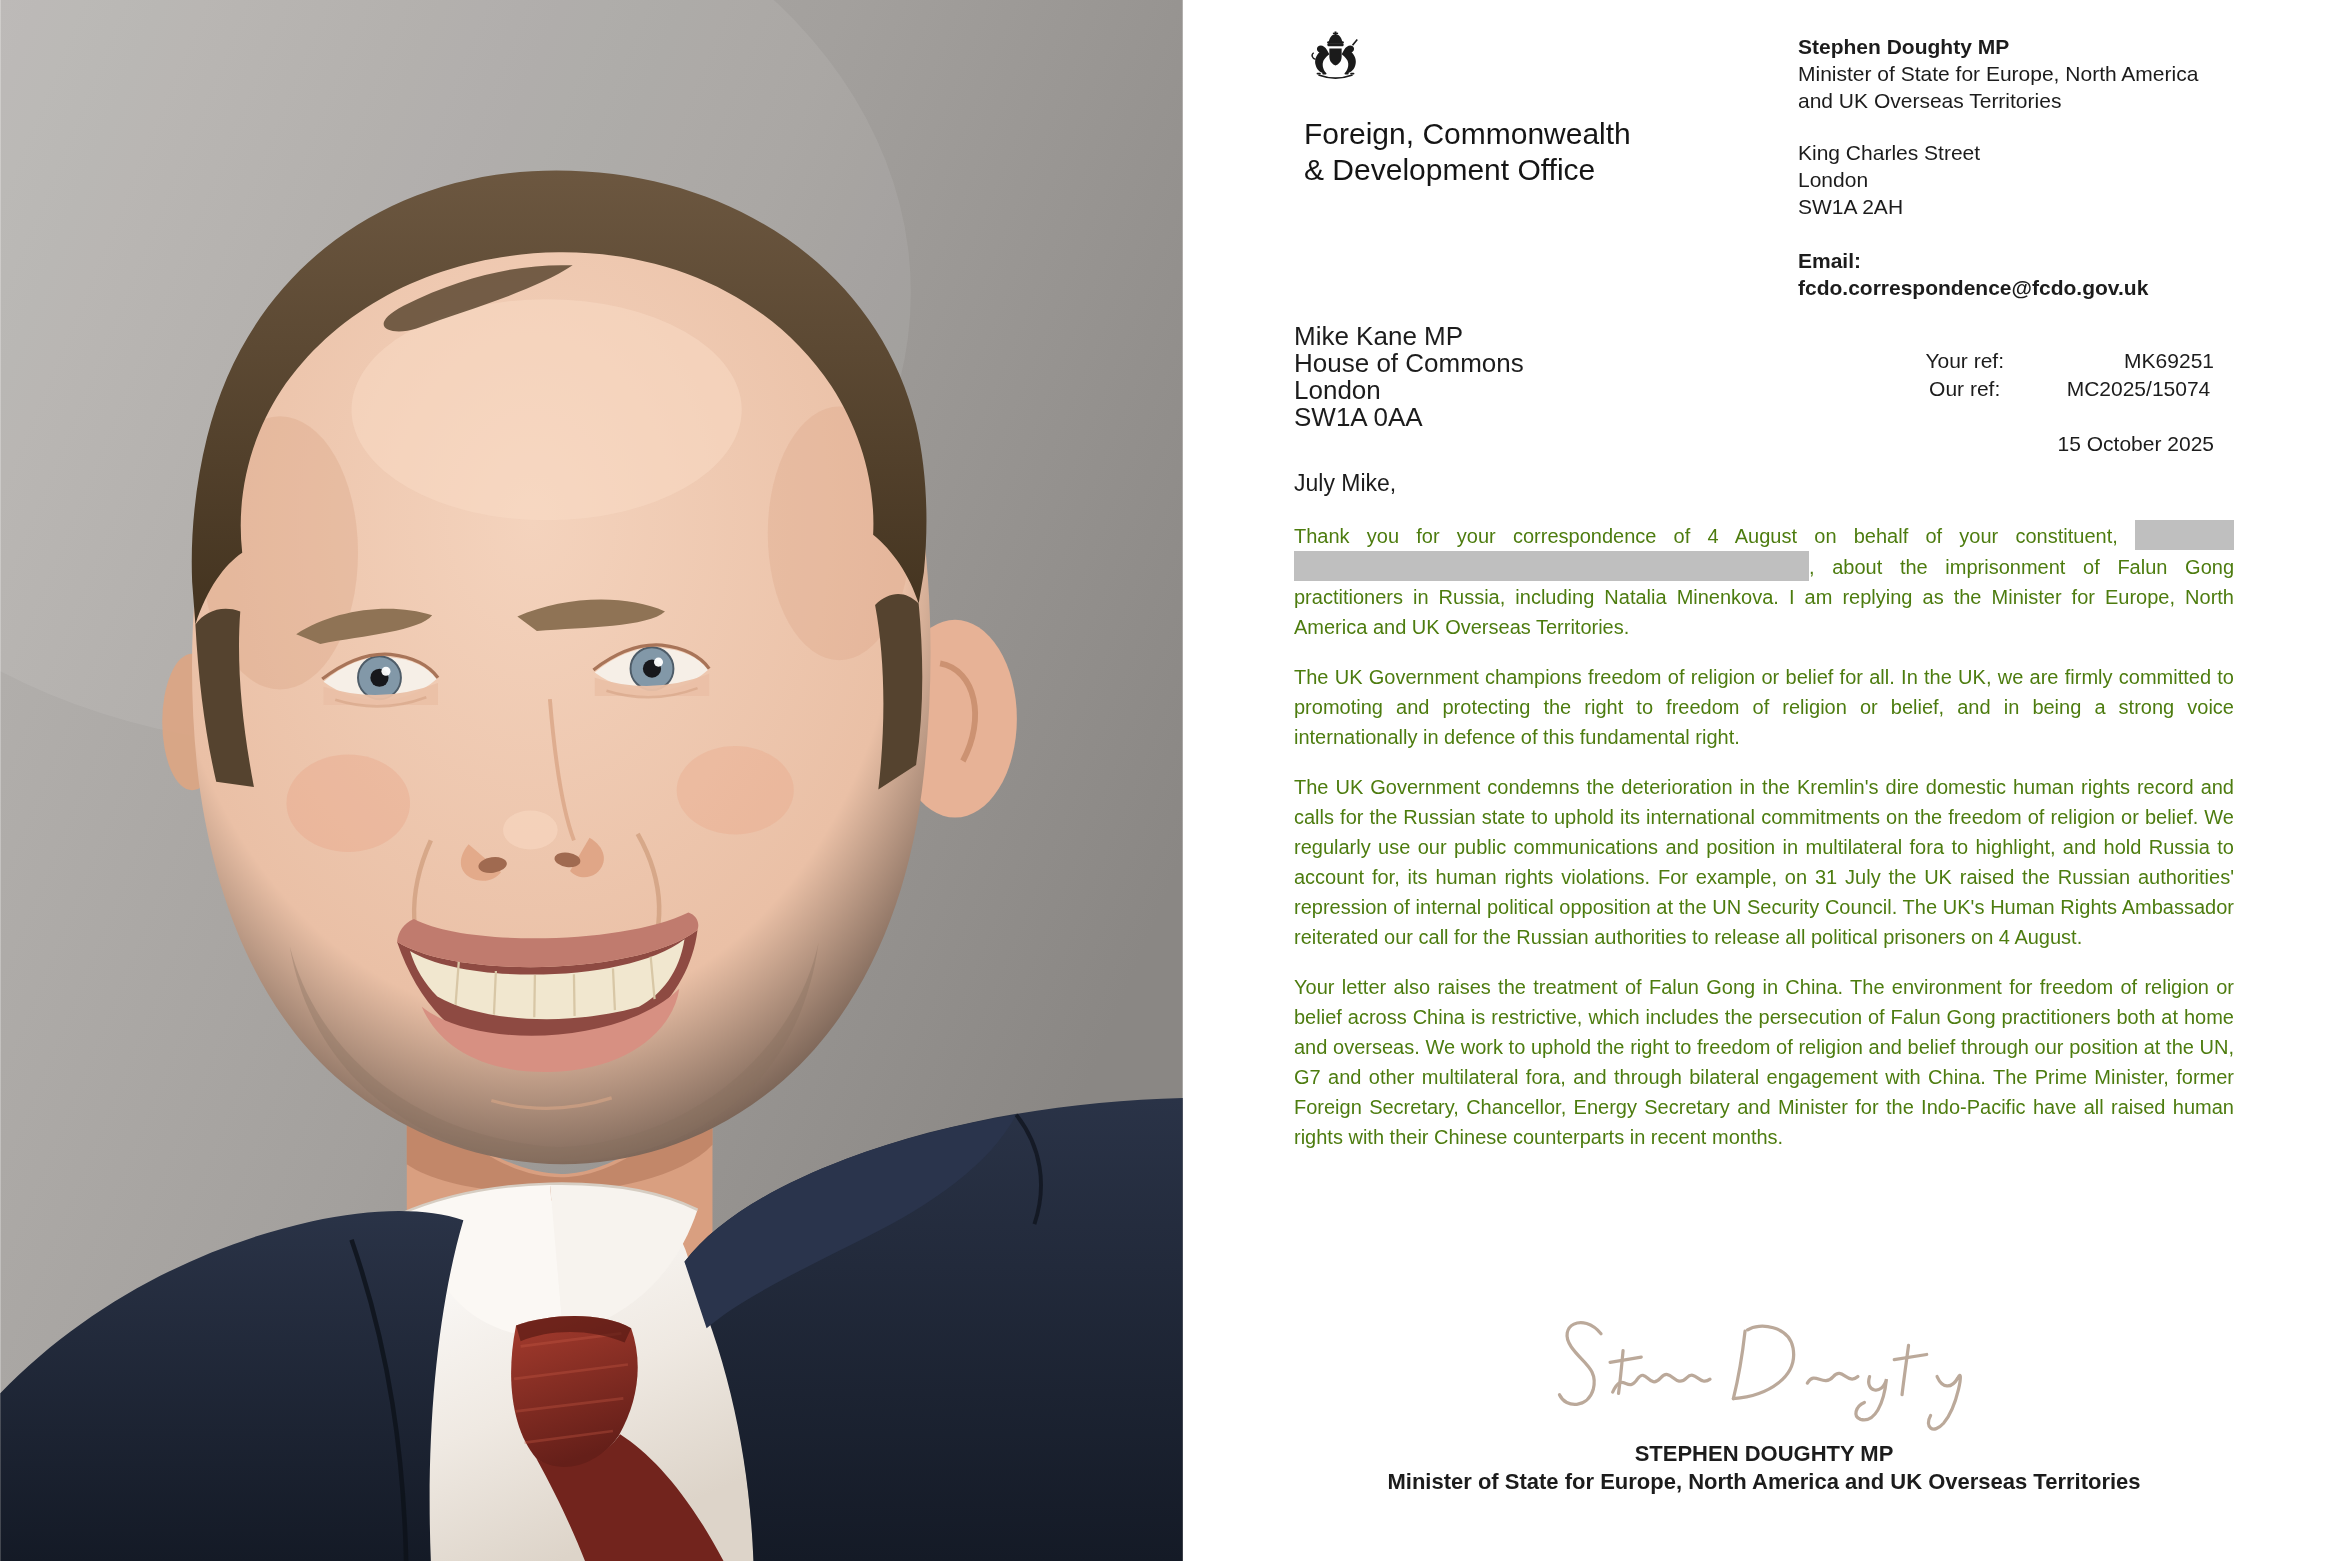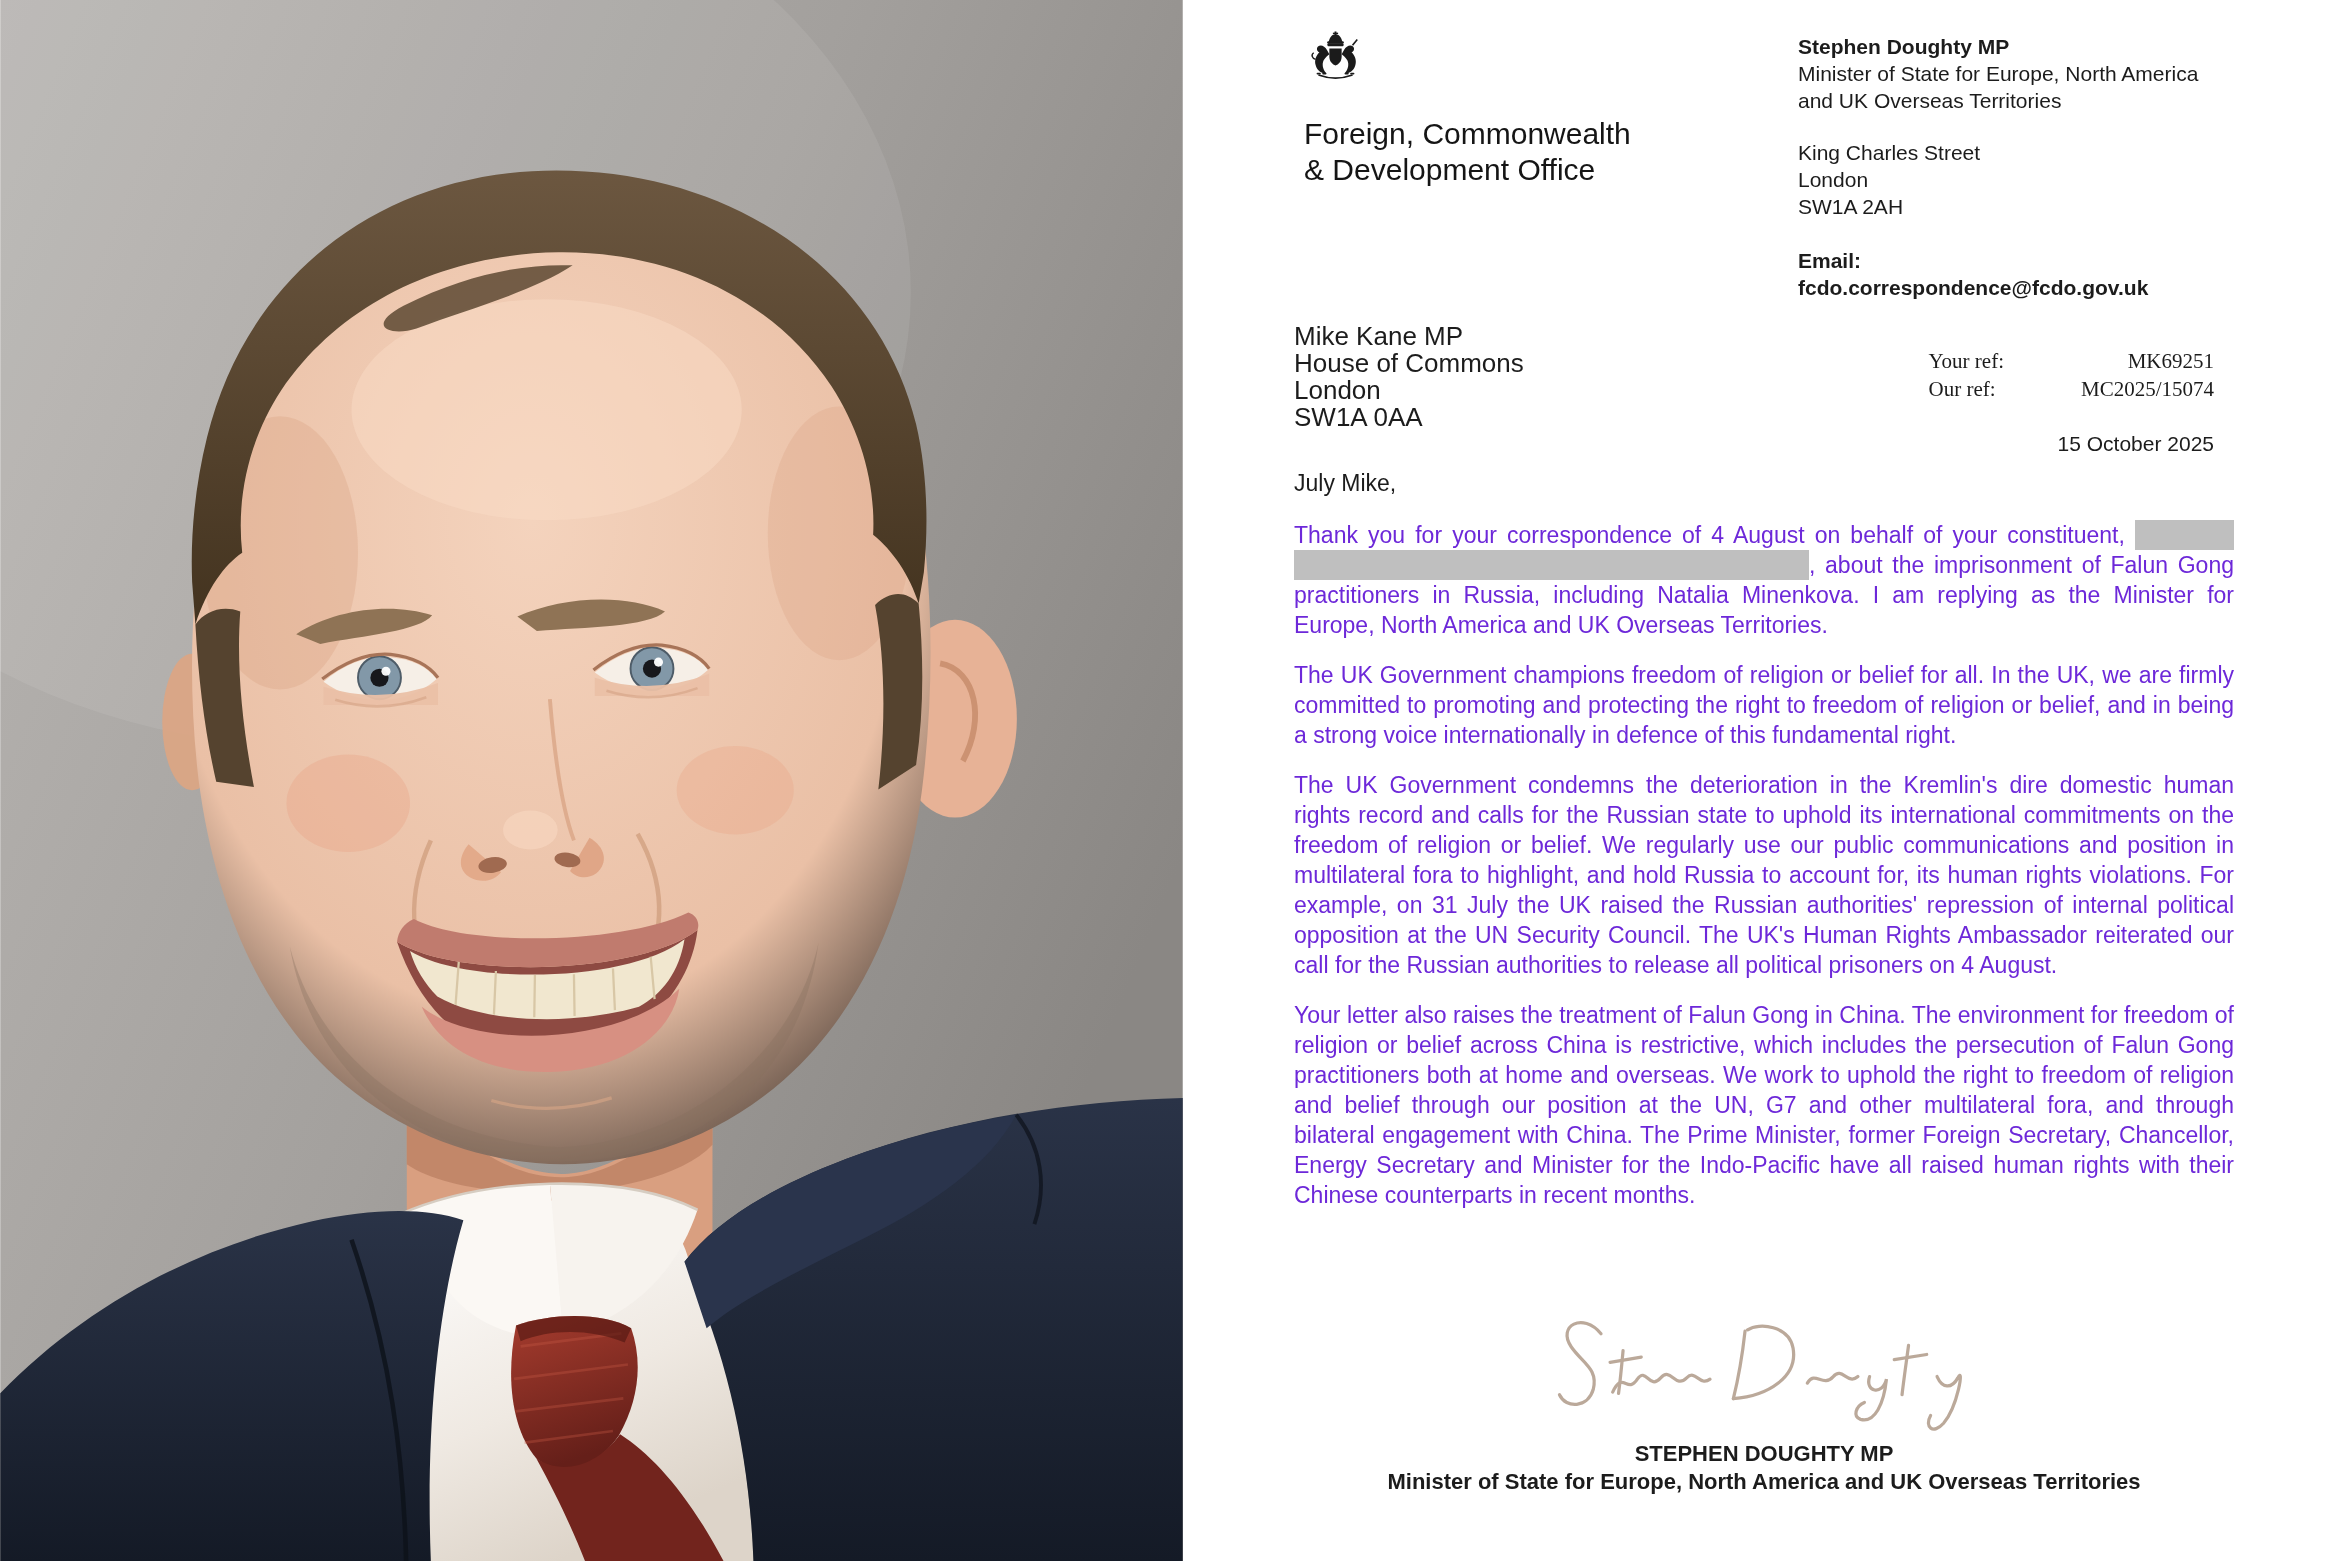--- a/index.html
+++ b/index.html
@@ -11,26 +11,26 @@
   
   .letter-panel{position:absolute;left:1183px;top:0;width:1159px;height:1561px;background:#ffffff;}
   .crest{position:absolute;left:124px;top:31px;}
   .org{position:absolute;left:121px;top:77px;font-size:30px;line-height:36px;color:#151515;margin-top:39px;}
   .sender{position:absolute;left:615px;top:33px;width:416px;font-size:21px;line-height:27px;}
   .sender .name{font-weight:bold;}
   .sender .addr{margin-top:25px;}
   .sender .email-block{margin-top:27px;font-weight:bold;}
   .recipient{position:absolute;left:111px;top:323px;font-size:26px;line-height:27px;}
   .refs{position:absolute;right:128px;top:347px;font-size:21px;line-height:28px;}
-  .ref-row{display:flex;justify-content:space-between;font-family:Liberation Serif, serif;}
+  .ref-row{display:flex;justify-content:center;}
   .ref-value{width:210px;text-align:right;}
   .date{position:absolute;right:128px;top:432px;font-size:21px;text-align:right;}
   .salutation{position:absolute;left:111px;top:470px;font-size:23px;}
   .body-text{position:absolute;left:111px;top:520px;width:940px;
-             font-size:23px;line-height:30px;text-align:justify;color:#6d28d9;}
+             font-size:20px;line-height:30px;text-align:justify;color:#4d7c0f;}
   .body-text p{margin:0 0 20px 0;}
   .redact{display:inline-block;background:#bfbfbf;height:30px;vertical-align:-7.2px;}
   .redact.r1{width:99px;}
   .redact.r2{width:515px;}
   .closing{position:absolute;left:111px;top:1278px;width:940px;text-align:center;font-size:23px;}
   .signature{position:absolute;left:111px;top:1300px;width:940px;text-align:center;}
   .signoff{position:absolute;left:111px;top:1440px;width:940px;text-align:center;
            font-weight:bold;font-size:22px;line-height:28px;}
 </style>
 </head>

